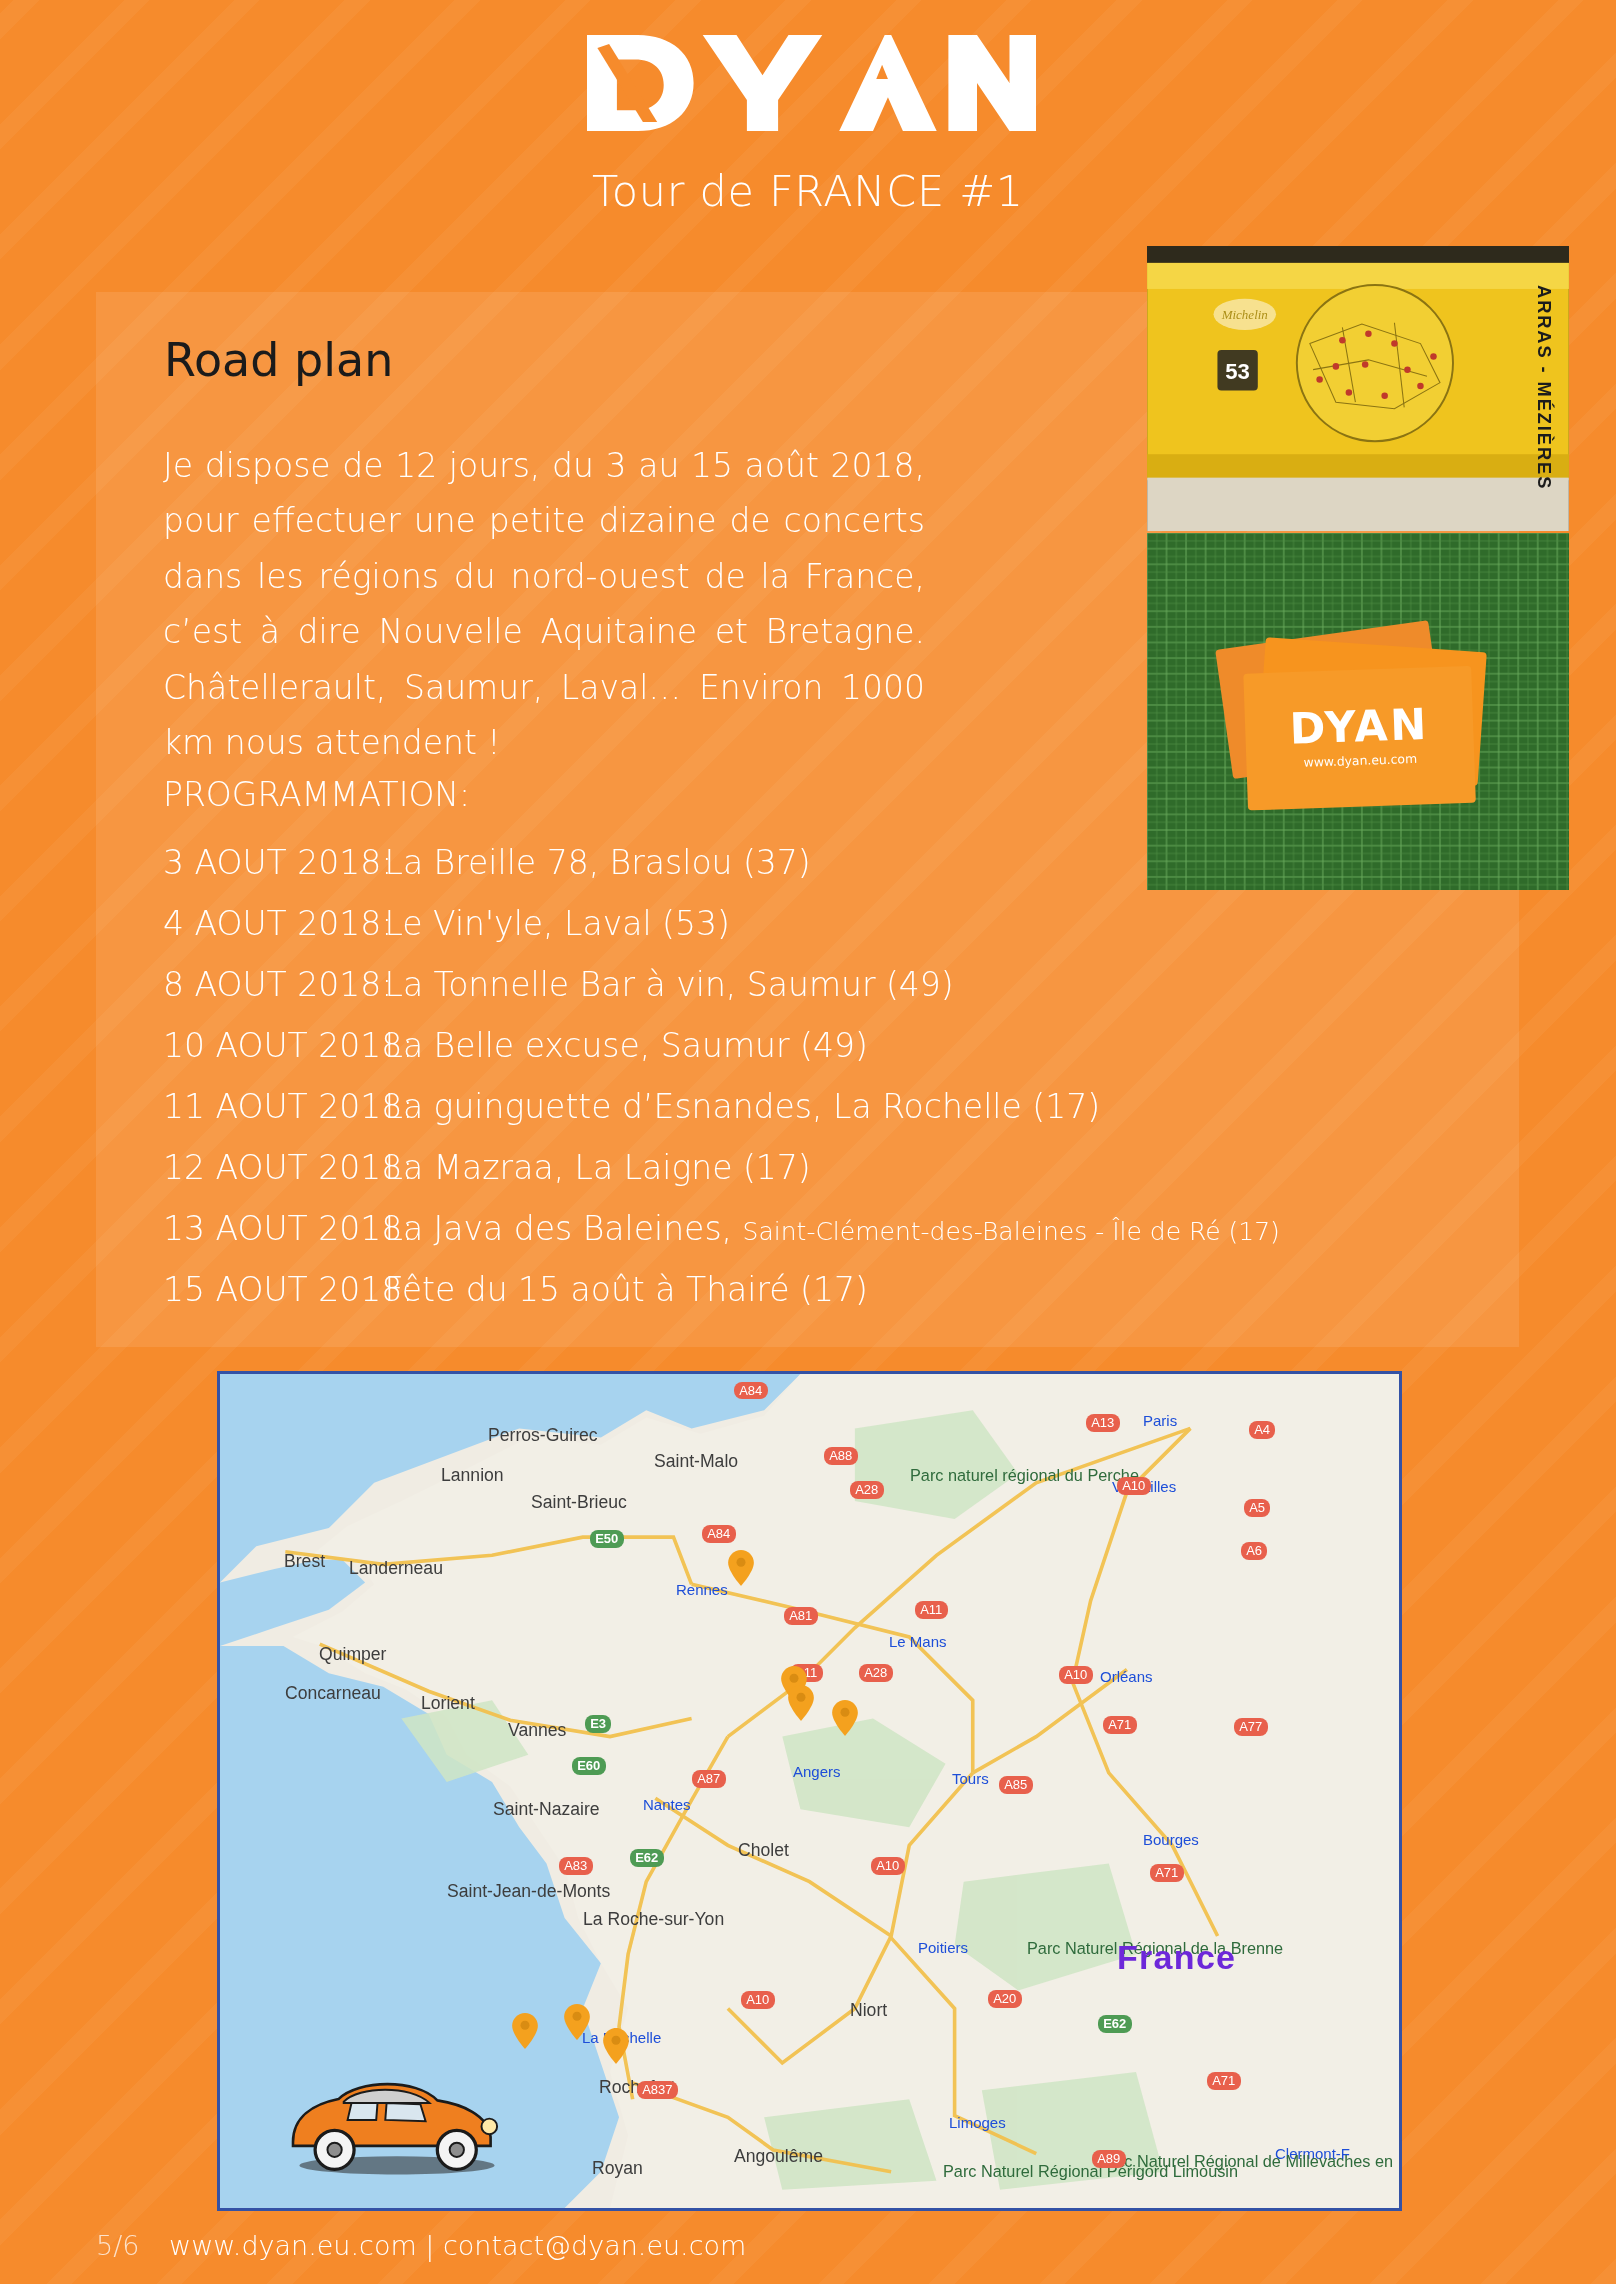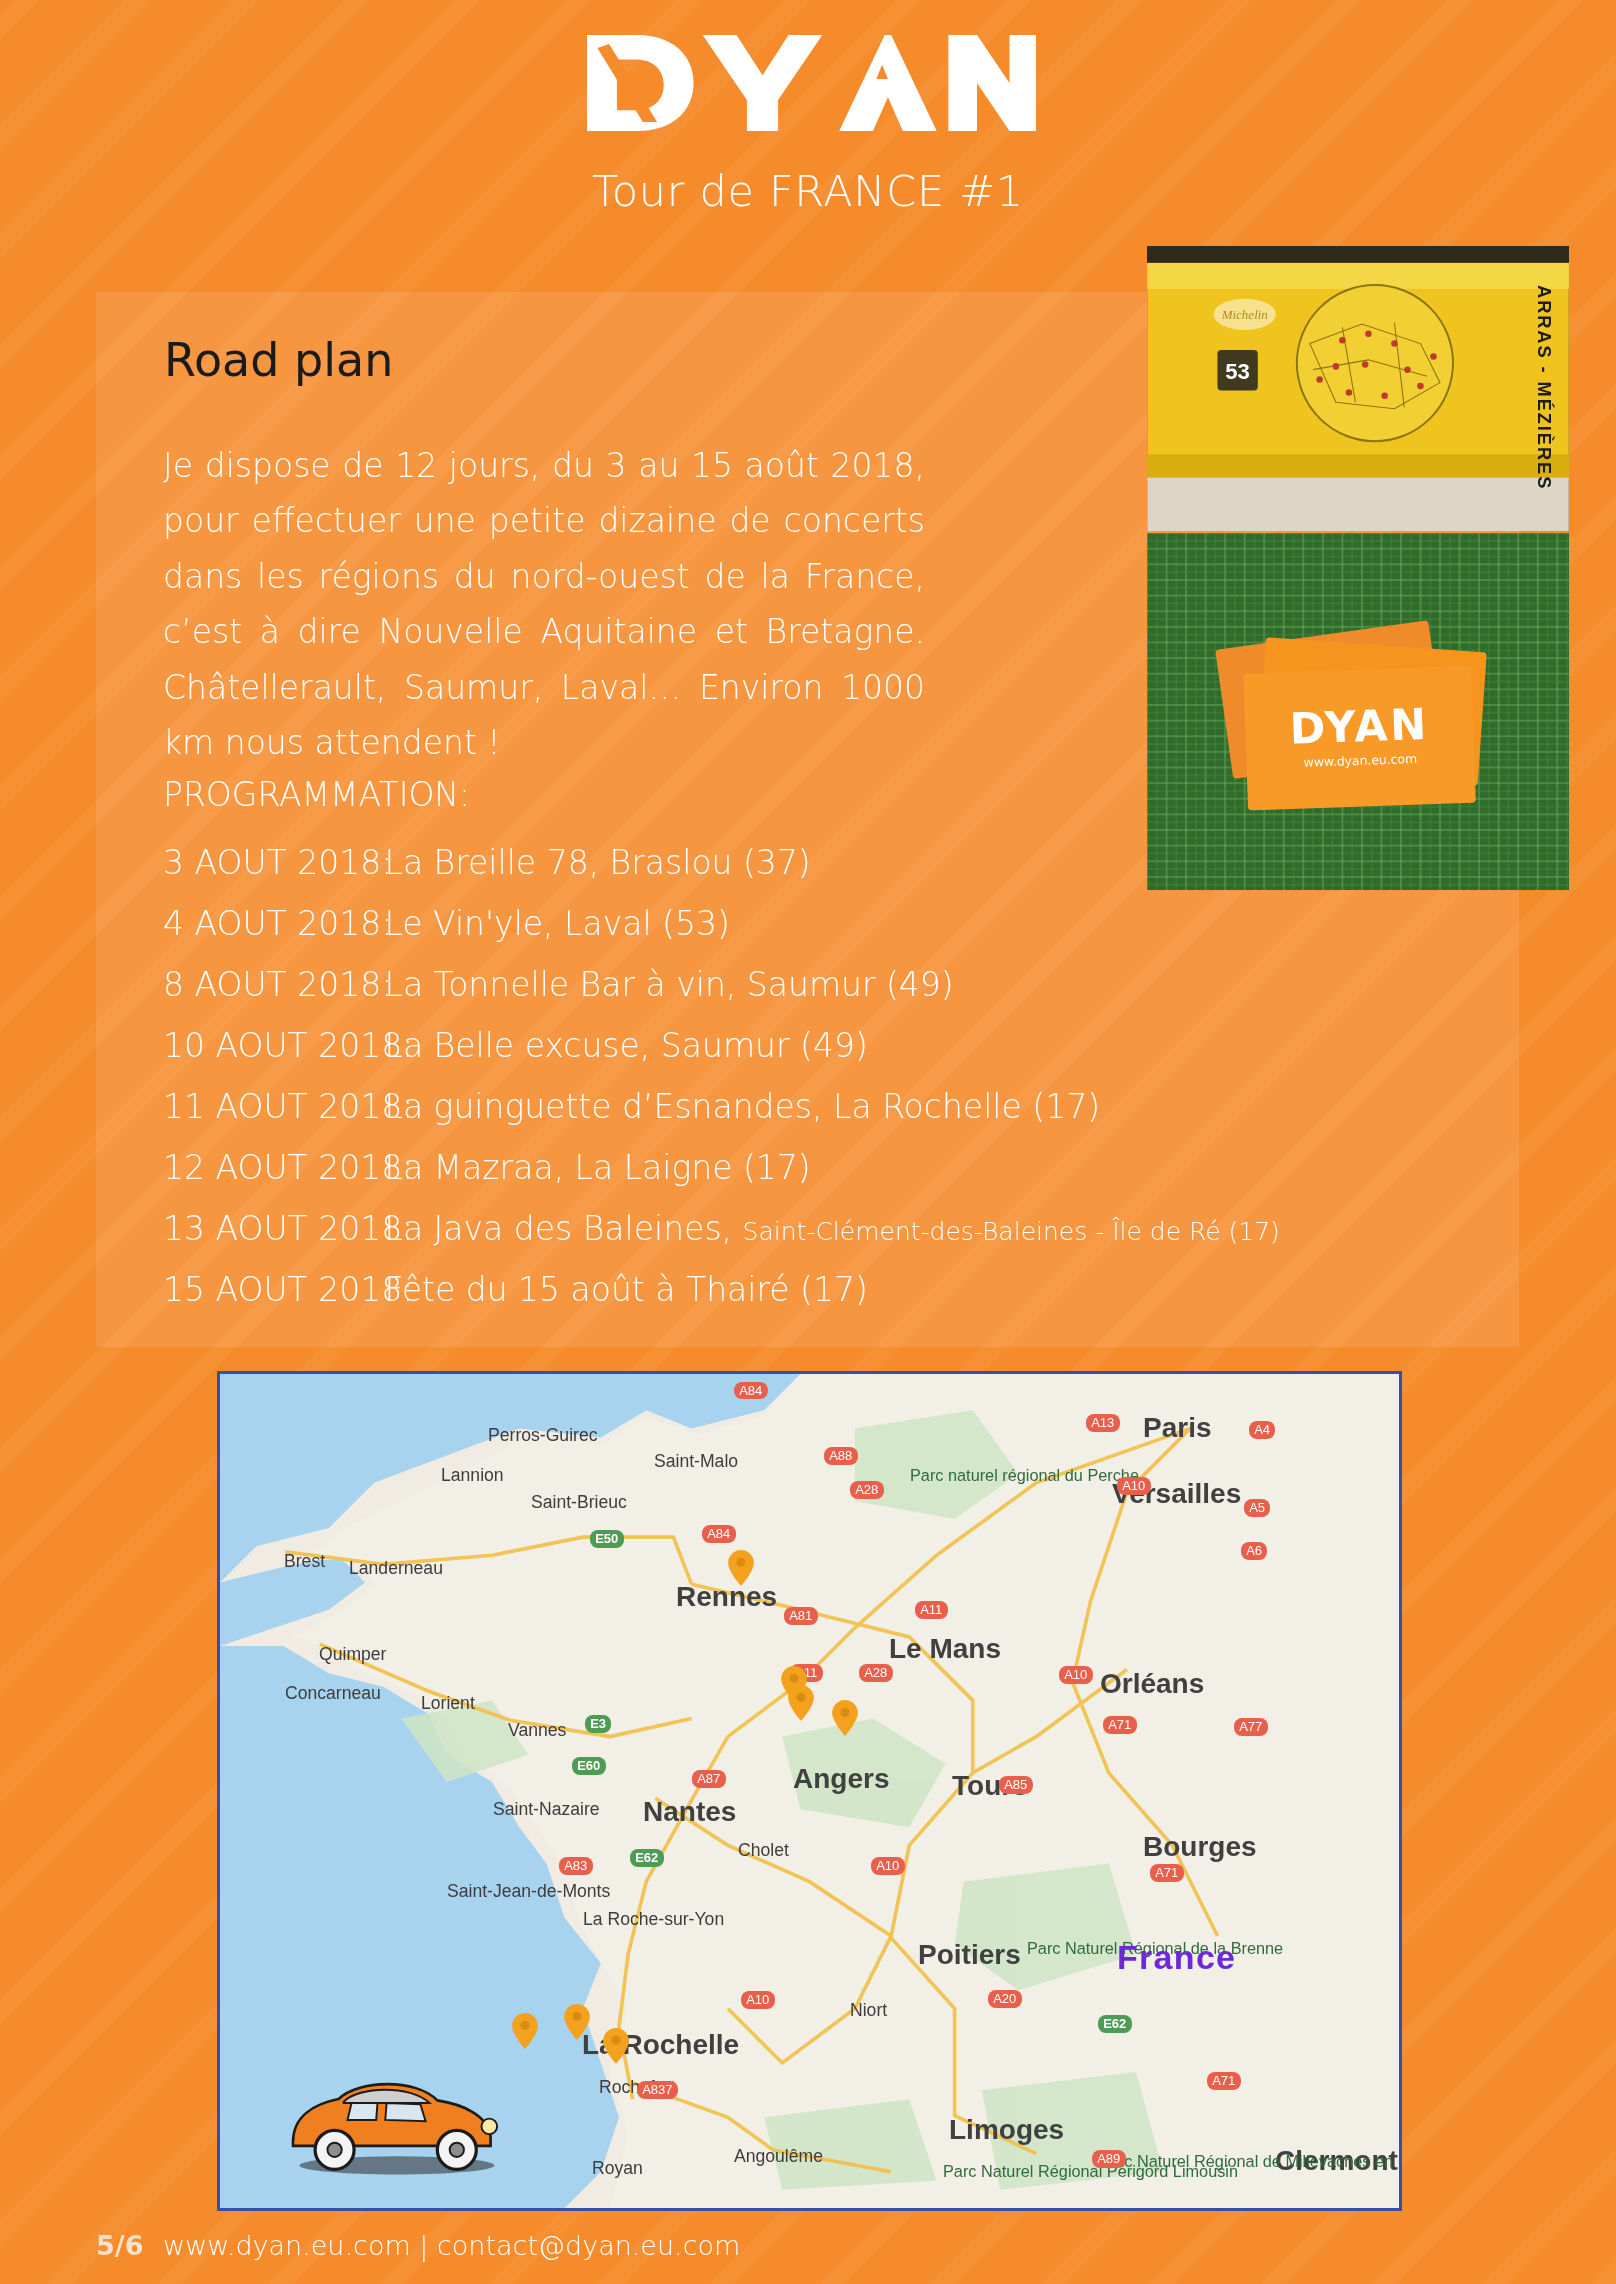--- a/index.html
+++ b/index.html
@@ -149,21 +149,21 @@
     background: #e9e6dd;
     overflow: hidden;
   }
   .map-label {
     position: absolute;
     font-family: "Liberation Sans", sans-serif;
     color: #4a4a4a;
     white-space: nowrap;
   }
   .map-city { font-size: 17.6px; color: #3d3d3d; }
-  .map-city-big { font-size: 28px; color: #404040; font-weight: 700; }
+  .map-city-big { font-size: 15px; color: #1d4ed8; font-weight: 400; }
   .map-green { color: #2f6b3c; font-size: 16.3px; text-align: center; line-height: 1.25; }
   .map-france { font-size: 34px; color: #6d28d9; font-weight: 700; letter-spacing: 1.3px; }
   .road-badge {
     position: absolute;
     background: #e8604c;
     color: #ffffff;
     font-size: 13px;
     padding: 1.3px 5.2px;
     border-radius: 8px;
     font-family: "Liberation Sans", sans-serif;
@@ -179,21 +179,21 @@
   .footer {
     position: absolute;
     left: 96px;
     bottom: 23.4px;
     width: 1423px;
     color: #ffffff;
     font-size: 27px;
     font-family: "DejaVu Sans", sans-serif;
     font-weight: 300;
   }
-  .footer .page-no { color: rgba(255,255,255,0.75); margin-right: 11px; font-weight: bold; }
+  .footer .page-no { color: rgba(255,255,255,0.75); margin-right: 21px; }
 </style>
 </head>
 <body>
 
 <div class="bg-stripes"></div>
 
 <div class="header">
   <div class="logo-wrap">
     <svg class="logo-svg" width="456" height="104" viewBox="0 0 700 160">
       <g fill="#ffffff">

